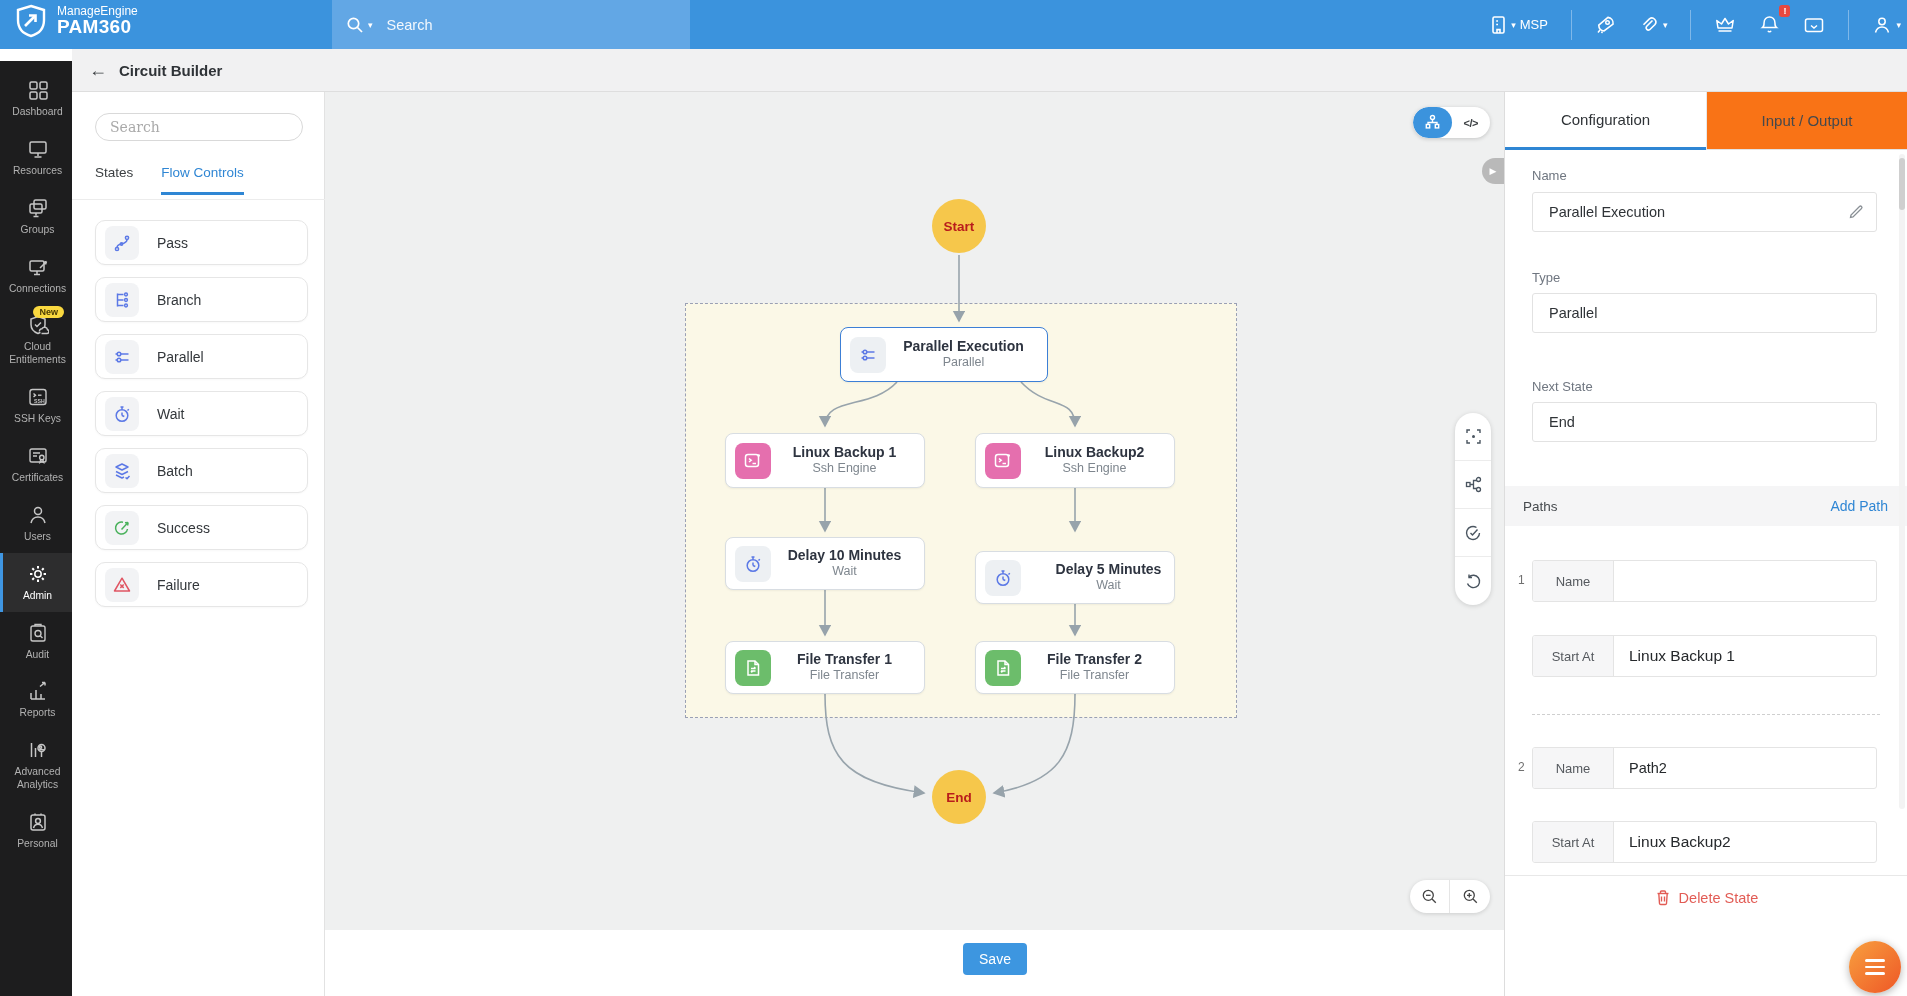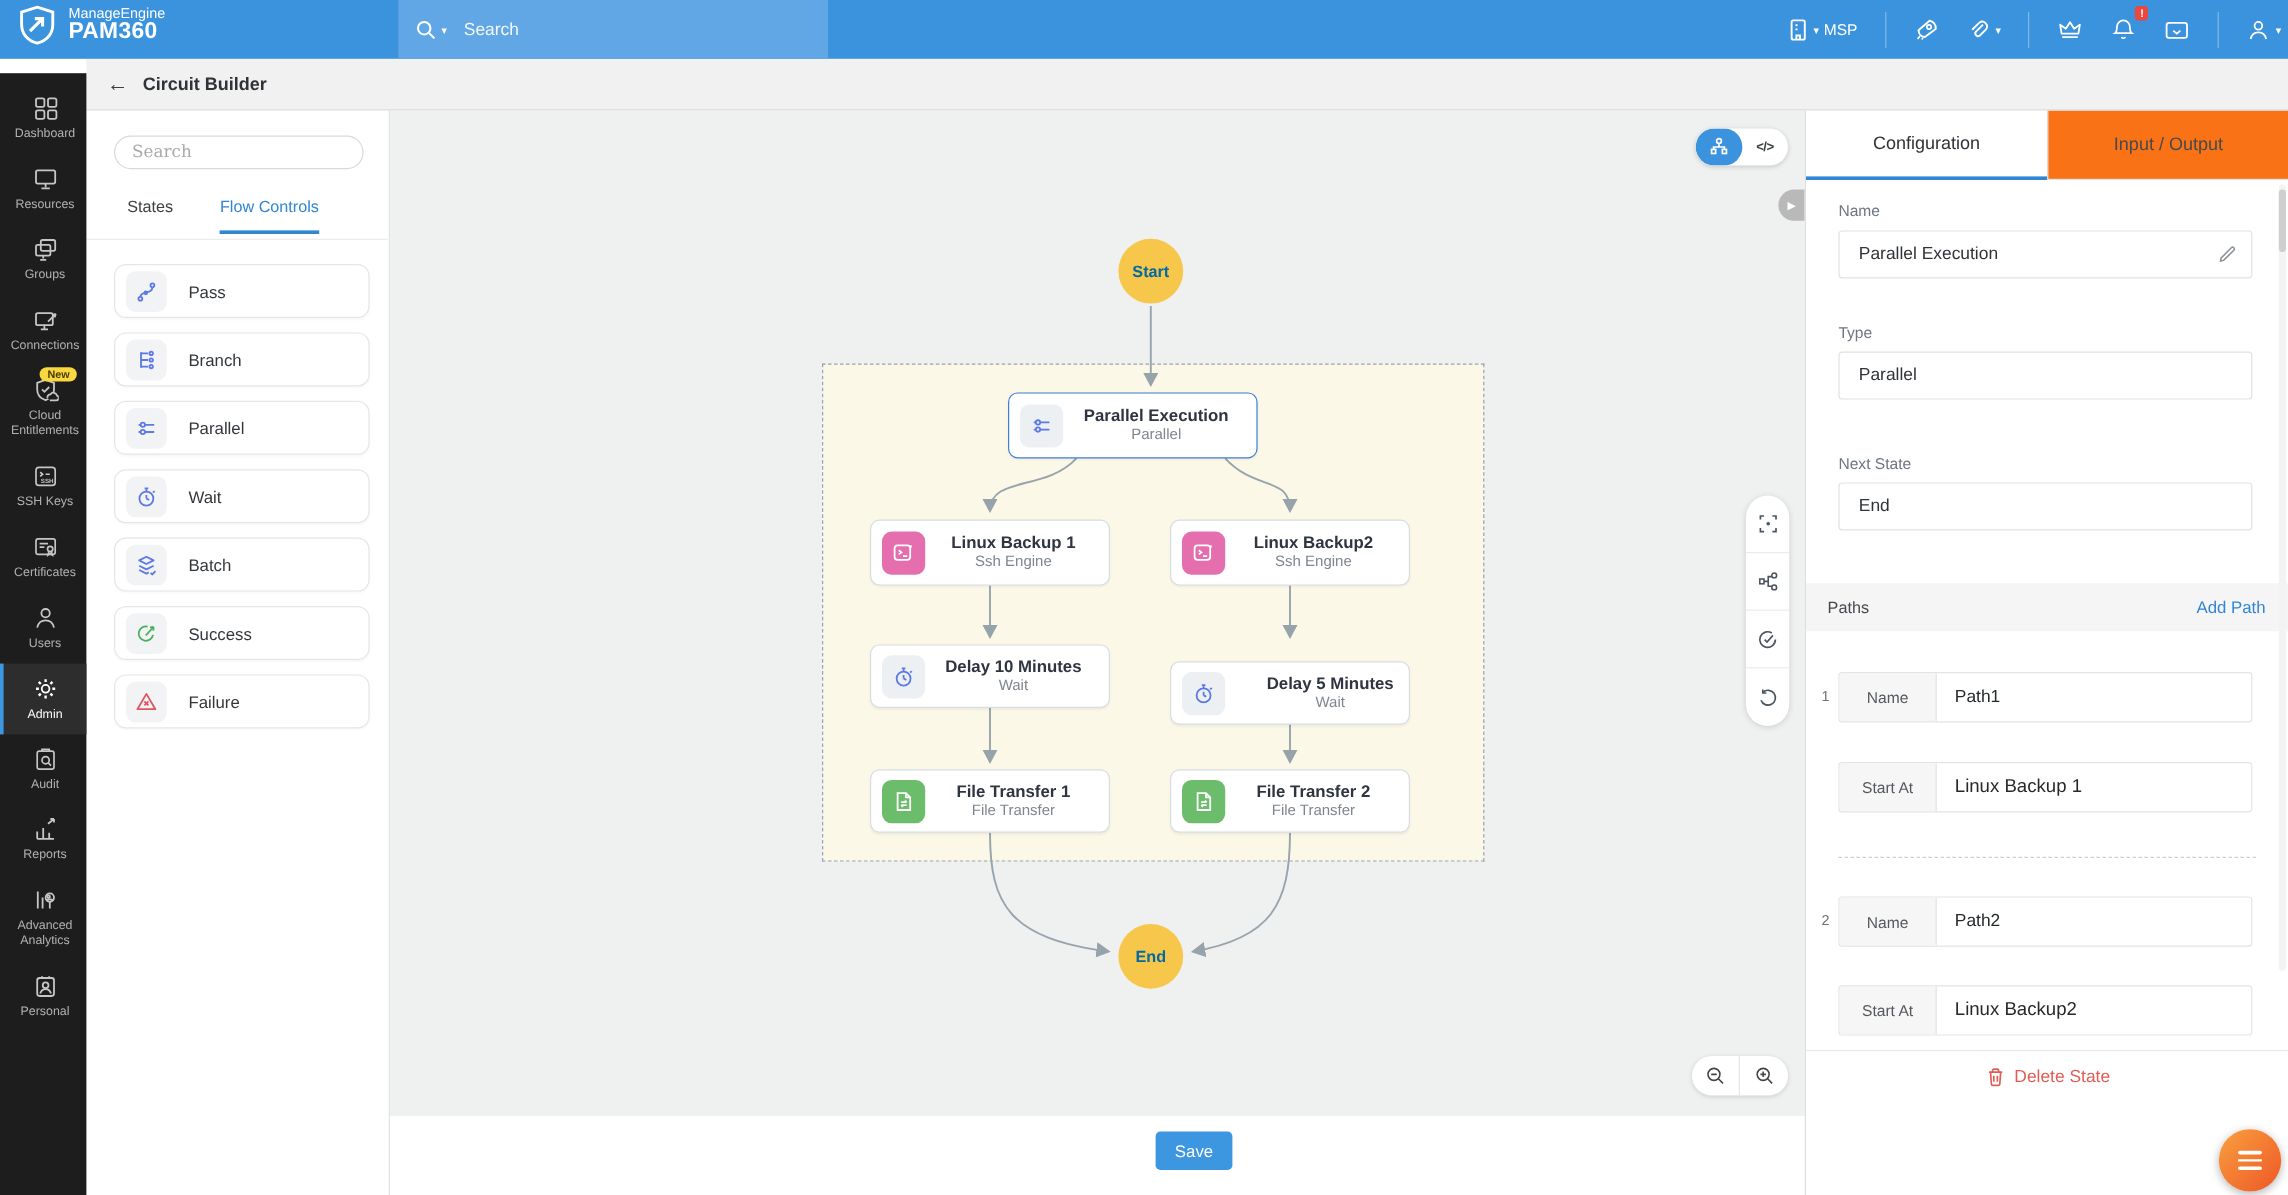--- a/index.html
+++ b/index.html
@@ -34,34 +34,34 @@
   .nitem.active { background:#2d2d2e; border-left:3px solid #3f96e2; }
   .nitem.active .nlabel { color:#fff; }
   .nitem.active svg { stroke:#fff; }
   .new-badge { position:absolute; top:2px; right:8px; background:#f9d83f; color:#4a3b05; font-size:9px; font-weight:700; padding:1px 6px; border-radius:8px; }
 
   
   .palette { position:absolute; left:72px; top:92px; width:253px; height:904px; background:#fff; border-right:1px solid #e2e2e2; z-index:10; }
   .pal-search { position:absolute; left:23px; top:21px; width:208px; height:28px; border:1px solid #d9d9d9; border-radius:14px; padding:0 14px; font-family:"DejaVu Serif",serif; font-size:14px; color:#555; outline:none; }
   .pal-search::placeholder { color:#a9a9a9; }
   .pal-tabs { position:absolute; left:23px; top:73px; display:flex; gap:28px; }
-  .pal-tab { font-size:13.5px; color:#3c4043; cursor:pointer; padding-bottom:12px;margin-left:11px; }
+  .pal-tab { font-size:13.5px; color:#3c4043; cursor:pointer; padding-bottom:12px; }
   .pal-tab.active { color:#2f86d4; border-bottom:3px solid #2f86d4; }
   .pal-tabline { position:absolute; left:0; top:107px; width:253px; height:1px; background:#ececec; }
   .pal-list { position:absolute; left:23px; top:128px; width:213px; display:flex; flex-direction:column; gap:12px; }
   .card { height:45px; border:1px solid #e6e6e6; border-radius:10px; background:#fff; display:flex; align-items:center; gap:18px; padding-left:9px; cursor:pointer; box-shadow:0 1px 2px rgba(0,0,0,.03); }
   .card .ibox { width:34px; height:34px; border-radius:8px; background:#f2f3f5; display:flex; align-items:center; justify-content:center; }
   .card .clabel { font-size:14px; color:#33373b; }
 
   
   .canvas { position:absolute; left:325px; top:92px; width:1179px; height:838px; background:#eff0f0; overflow:hidden; }
   .flow-container { position:absolute; left:360px; top:211px; width:552px; height:415px; background:#fbf8e7; border:1px dashed #9aa0b5; z-index:1; }
   .edges { position:absolute; left:0; top:0; z-index:2; }
   .edge { fill:none; stroke:#98a4ac; stroke-width:1.6px; }
-  .term { position:absolute; width:54px; height:54px; border-radius:50%; background:#f6c74b; display:flex; align-items:center; justify-content:center; font-size:13.5px; font-weight:700; color:#0369a1; z-index:3; cursor:pointer; }
+  .term { position:absolute; width:54px; height:54px; border-radius:50%; background:#f6c74b; display:flex; align-items:center; justify-content:center; font-size:13.5px; font-weight:700; color:#b91c1c; z-index:3; cursor:pointer; }
   .fnode { position:absolute; background:#fff; border:1px solid #d8dde2; border-radius:8px; display:flex; align-items:center; padding-left:9px; z-index:3; cursor:pointer; box-shadow:0 1px 2px rgba(0,0,0,.05); }
   .fnode.selected { border:1.5px solid #3c7fd6; }
   .fnode .nico { width:36px; height:36px; border-radius:8px; display:flex; align-items:center; justify-content:center; flex:none; }
   .nico.gray { background:#edf0f3; }
   .nico.pink { background:#e56fae; }
   .nico.green { background:#6cbd6b; }
   .fnode .ntxt { flex:1; text-align:center; padding-right:6px; line-height:1.25; }
   .fnode .ntitle { font-size:14px; font-weight:700; color:#2e3440; }
   .fnode .nsub { font-size:12.5px; color:#7e868e; }
 
@@ -618,23 +618,20 @@
   </div>
 
   <div class="paths-band">
     <span class="paths-title">Paths</span>
     <span class="add-path">Add Path</span>
   </div>
 
   <div class="pindex" style="top:481px;">1</div>
   <div class="pgroup" style="top:468px;">
     <div class="pg-label">Name</div>
-    <div class="pg-value">
-        <input value="Path1" style="">
-      </div>
   </div>
   <div class="pgroup" style="top:543px;">
     <div class="pg-label">Start At</div>
     <div class="pg-value">
         <input class="big" value="Linux Backup 1" style="">
       </div>
   </div>
 
   <div class="pdash"></div>
 

